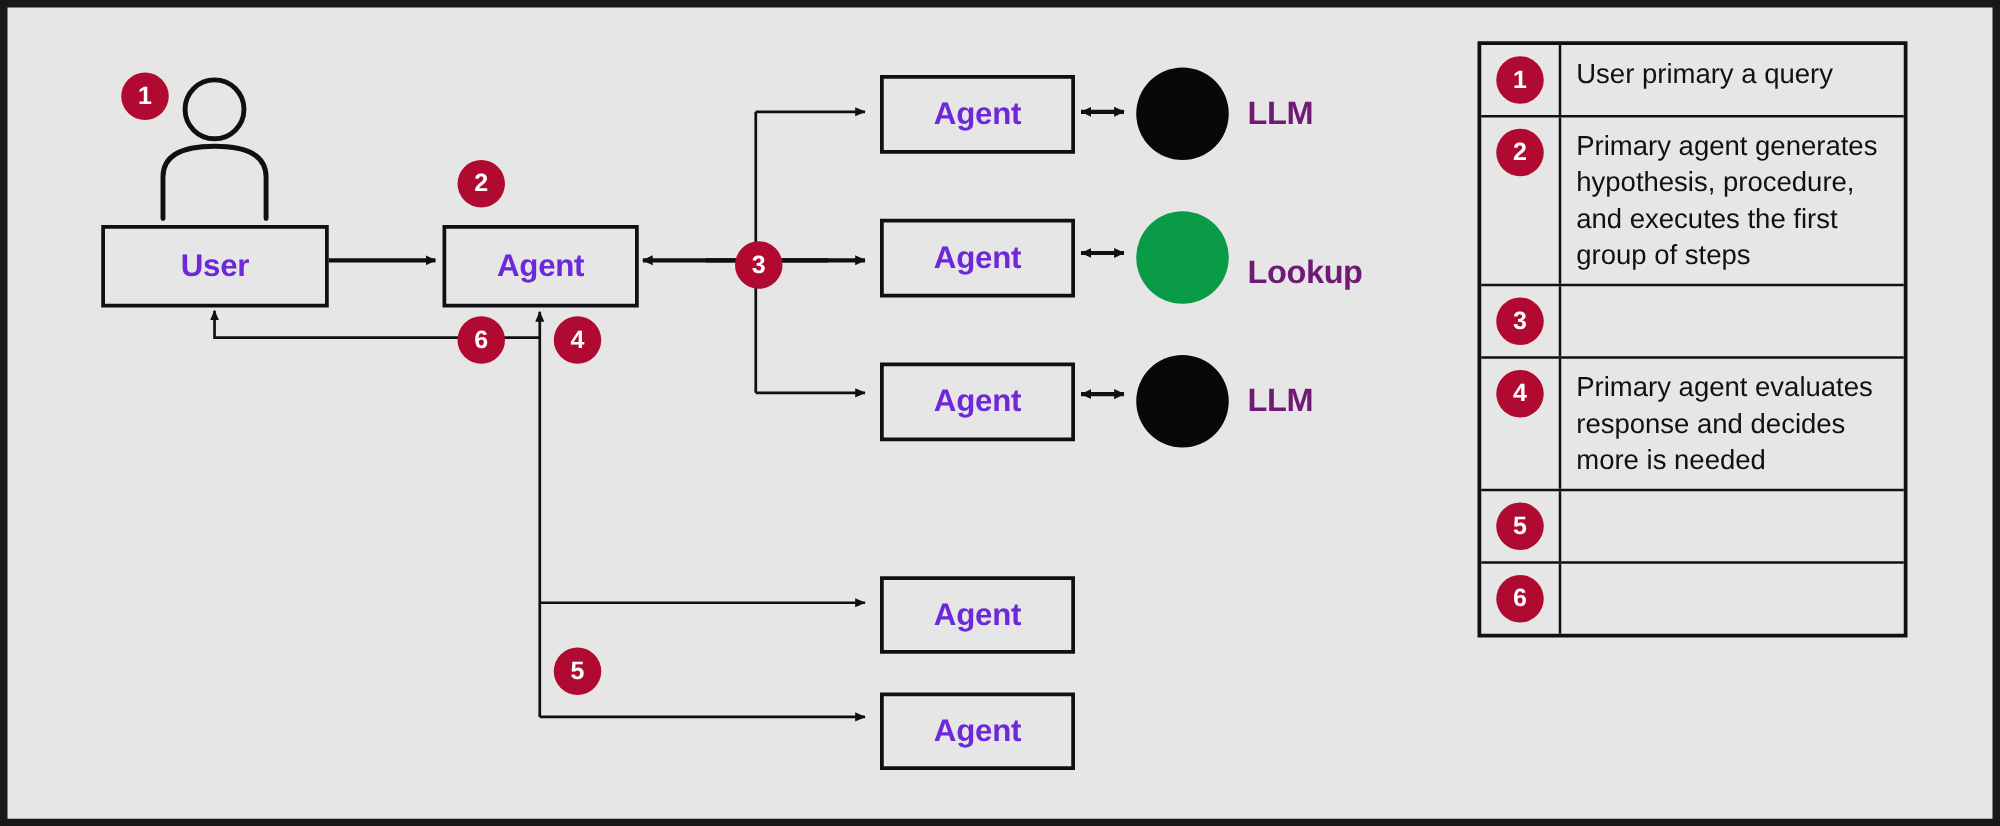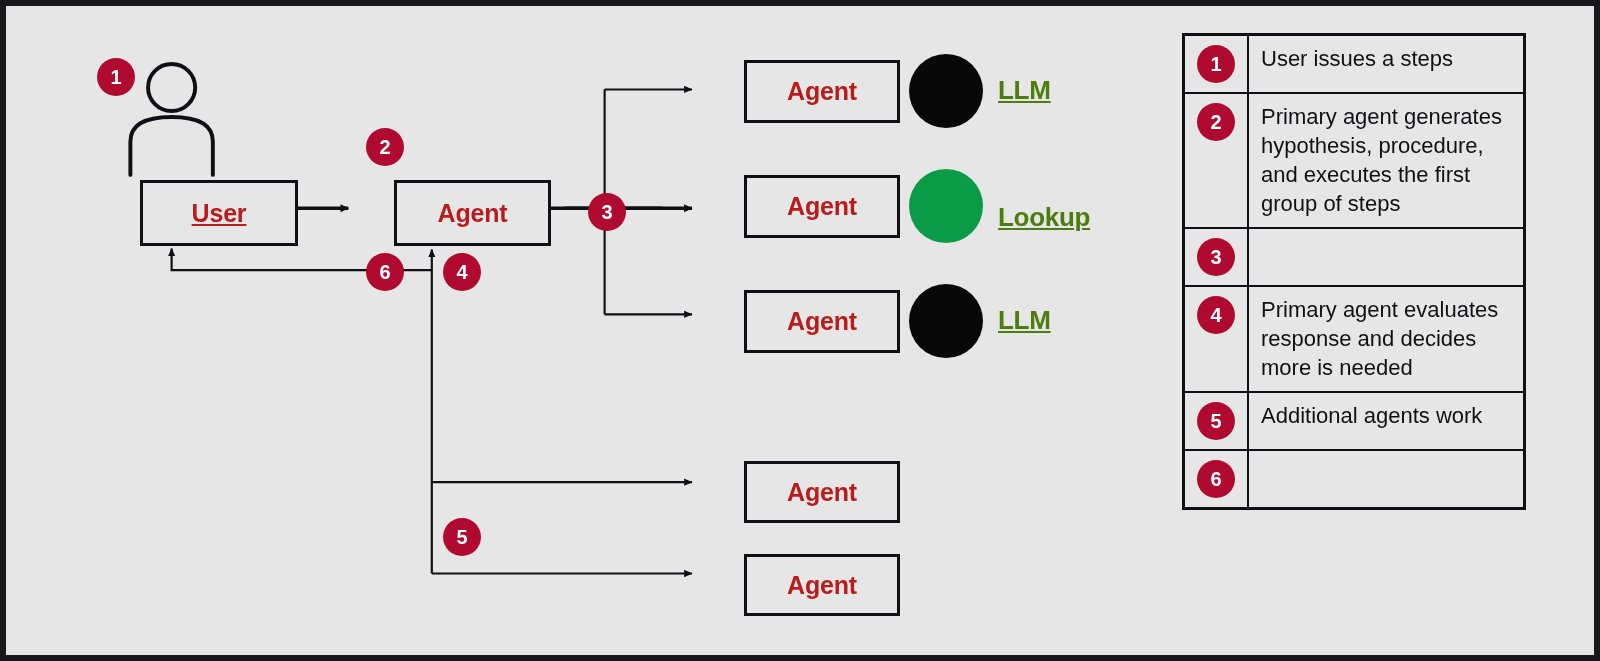--- a/index.html
+++ b/index.html
@@ -28,36 +28,34 @@
   .node-box {
     position: absolute;
     background: #e6e6e6;
     border: 3px solid #101014;
     box-sizing: border-box;
     display: flex;
     align-items: center;
     justify-content: center;
     font-weight: bold;
     font-size: 25px;
-    color: #b91c1c;
+    color: #6d28d9;
     letter-spacing: -0.2px;
-    margin-left: 40px;
   }
   .tool-circle {
     position: absolute;
     border-radius: 50%;
   }
   .tool-label {
     position: absolute;
     font-weight: bold;
     font-size: 26px;
-    color: #4d7c0f;
+    color: #701a75;
     white-space: nowrap;
     letter-spacing: -0.3px;
-    text-decoration: underline;
   }
   .badge {
     position: absolute;
     width: 38px;
     height: 38px;
     border-radius: 50%;
     background: #b00a31;
     color: #ffffff;
     font-size: 20px;
     font-weight: bold;
@@ -166,21 +164,21 @@
       <path d="M425,485 L690,485" fill="none" stroke="#101014" stroke-width="2.2" marker-end="url(#arrowThin)"></path>
       <path d="M425,578 L690,578" fill="none" stroke="#101014" stroke-width="2.2" marker-end="url(#arrowThin)"></path>
     </g>
 
     <g>
       <circle cx="160" cy="83" r="24" fill="none" stroke="#101014" stroke-width="4"></circle>
       <path d="M118,172 L118,138 Q118,113 160,113 Q202,113 202,138 L202,172" fill="none" stroke="#101014" stroke-width="4" stroke-linecap="round"></path>
     </g>
   </svg>
 
-  <div class="node-box" style="left:94px; top:174px; width:158px; height:66px;text-decoration:underline;">
+  <div class="node-box" style="left:75px; top:174px; width:182px; height:66px;">
     <span>User</span>
   </div>
 
   <div class="node-box" style="left:348px; top:174px; width:157px; height:66px;">
     <span>Agent</span>
   </div>
 
   <div class="node-box" style="left:698px; top:54px; width:156px; height:63px;">
     <span>Agent</span>
   </div>
@@ -213,21 +211,21 @@
   <div class="badge" style="left:437px; top:247px;">4</div>
   <div class="badge" style="left:437px; top:512px;">5</div>
   <div class="badge" style="left:360px; top:247px;">6</div>
 
   <div id="legend">
 
     <div class="legend-row">
       <div class="legend-num-cell">
         <div class="legend-badge">1</div>
       </div>
-      <div class="legend-text-cell">User issues a steps</div>
+      <div class="legend-text-cell">User primary a query</div>
     </div>
 
     <div class="legend-row">
       <div class="legend-num-cell">
         <div class="legend-badge">2</div>
       </div>
       <div class="legend-text-cell">Primary agent generates hypothesis, procedure, and executes the first group of steps</div>
     </div>
 
     <div class="legend-row">
@@ -240,21 +238,20 @@
       <div class="legend-num-cell">
         <div class="legend-badge">4</div>
       </div>
       <div class="legend-text-cell">Primary agent evaluates response and decides more is needed</div>
     </div>
 
     <div class="legend-row">
       <div class="legend-num-cell">
         <div class="legend-badge">5</div>
       </div>
-      <div class="legend-text-cell">Additional agents work</div>
     </div>
 
     <div class="legend-row">
       <div class="legend-num-cell">
         <div class="legend-badge">6</div>
       </div>
     </div>
 
   </div>
 

